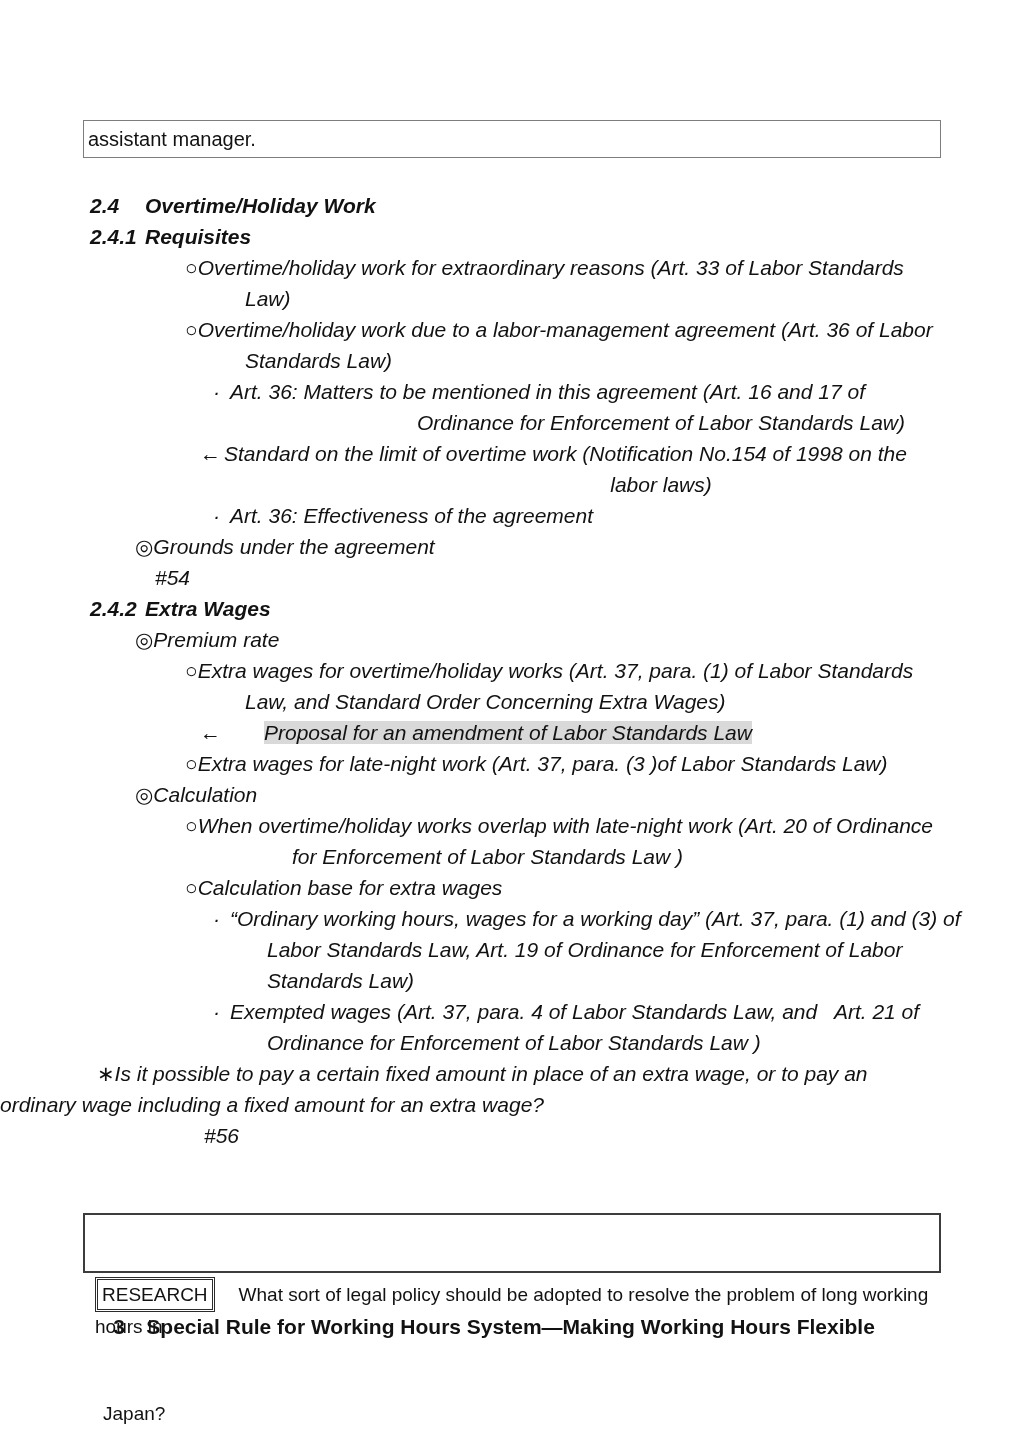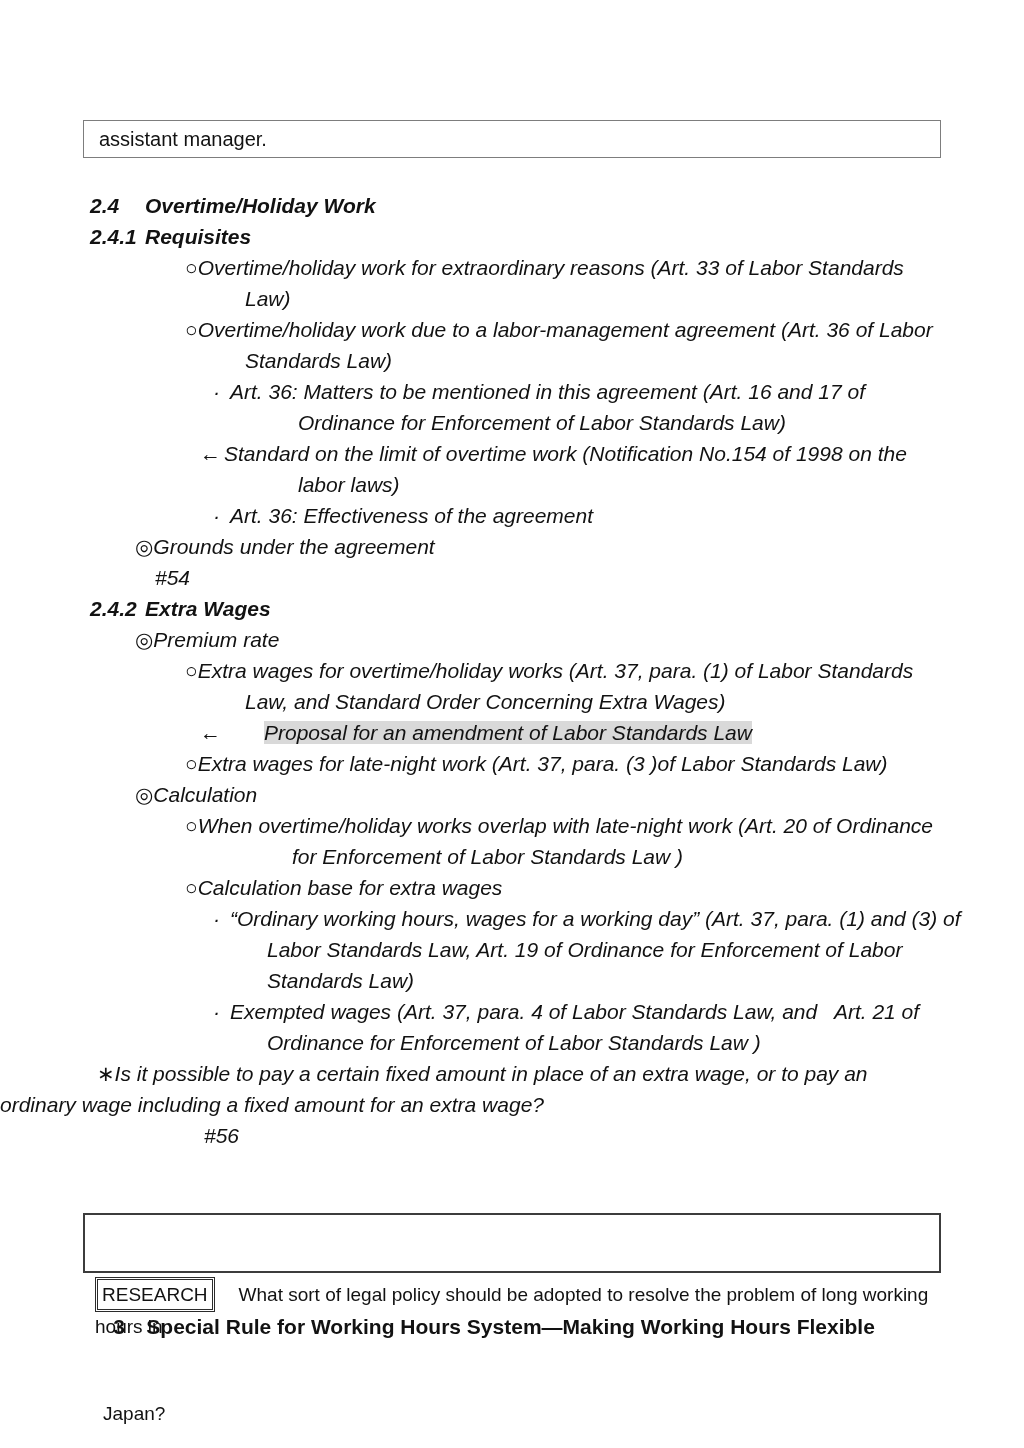--- a/index.html
+++ b/index.html
@@ -9,21 +9,21 @@
     font-family:"Liberation Sans","DejaVu Sans",sans-serif;
     color:#121212;
   }
   .page { position:relative; width:1024px; height:1448px; background:#ffffff; overflow:hidden; }
 
   
   .cont-box {
     position:absolute; left:83px; top:120px; width:858px; height:38px;
     border:1px solid #7d7d7d;
     display:flex; align-items:center;
-    padding-left:15px;
+    padding-left:4px;
     font-size:20px;
   }
 
   
   .outline { position:absolute; left:0; top:190px; width:1024px;font-style:italic; }
   .o-line { height:31px; line-height:31px; font-size:21px; white-space:pre; }
   .o-line .marker { display:inline-block; }
 
   .heading { font-weight:bold; padding-left:90px; }
   .heading .num { display:inline-block; width:55px; }
@@ -33,21 +33,21 @@
   .l2  { padding-left:185px; }   
   .l2c { padding-left:245px; }   
   .l2c2{ padding-left:264px;margin-left:28px; }   
   .l3  { padding-left:213px; }   
   .l3 .marker { margin-right:10px; }
   .l3a { padding-left:200px; }   
   .l3a .marker { margin-right:3px; }
   .l4  { padding-left:97px; }   
   .l4c { }   
   .l4b { padding-left:204px; }   
-  .l3c { padding-left:298px; }   
+  .l3c { padding-left:298px;text-align:center; }   
   .l3c2{ padding-left:267px; }   
 
   
   .research-box {
     position:absolute; left:83px; top:1213px; width:858px; height:60px;
     border:2px solid #3c3c3c;
     padding:4px 4px 0 10px;
     font-size:19px; line-height:29px;
     white-space:pre-wrap;
   }

